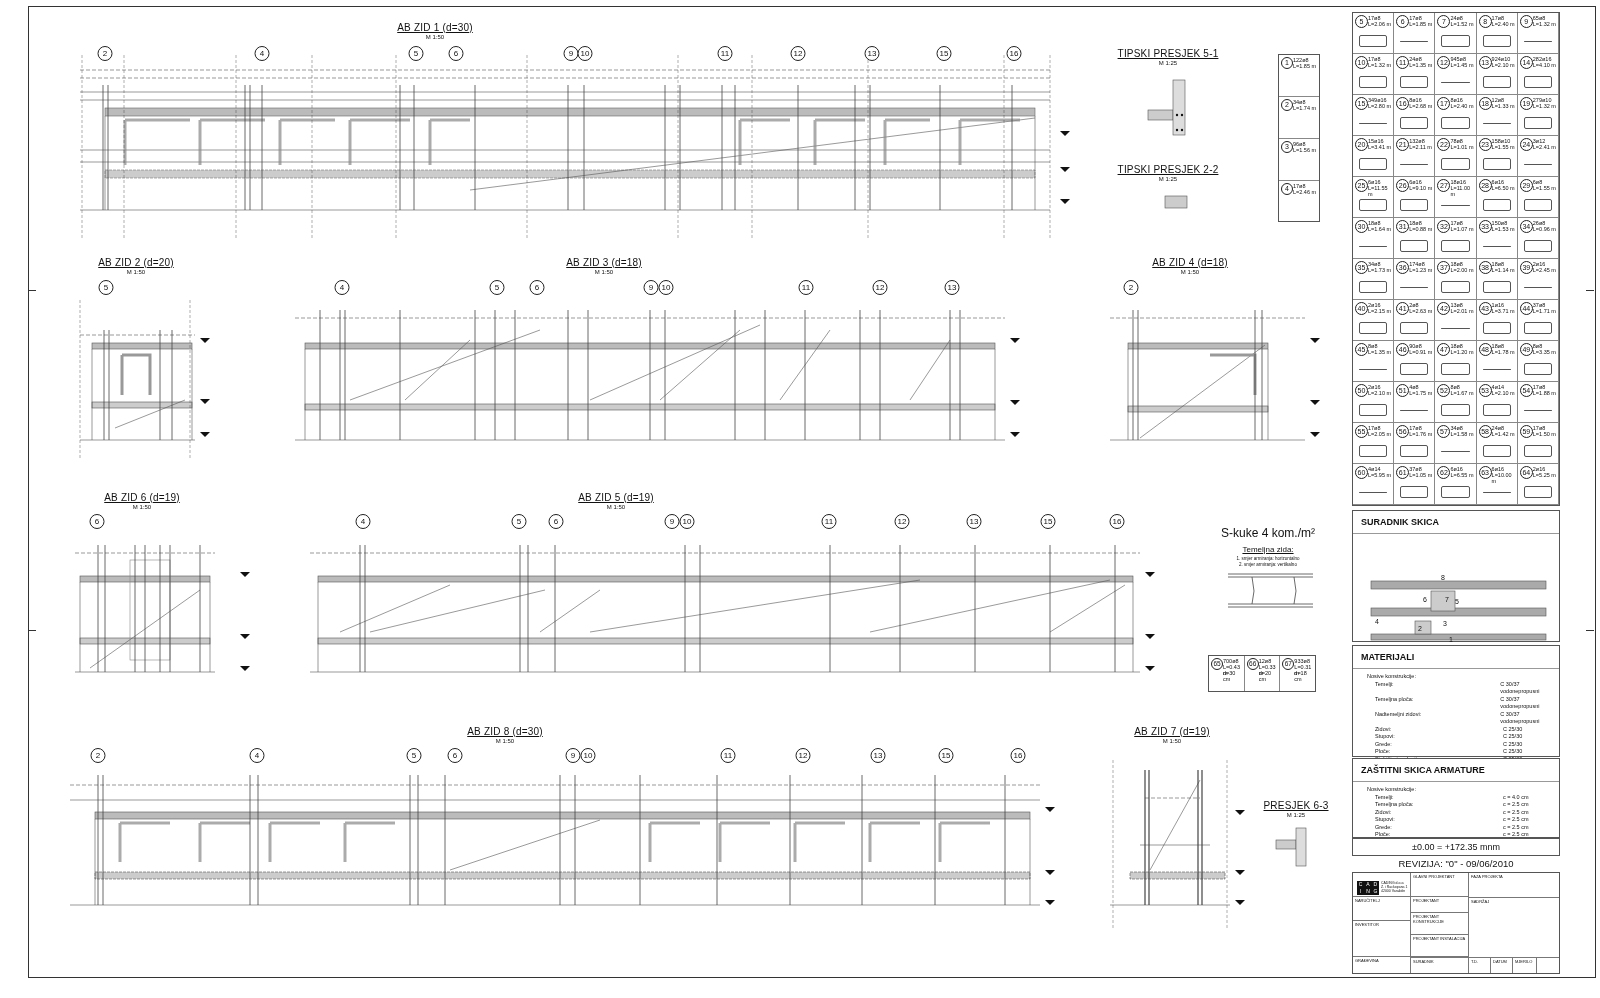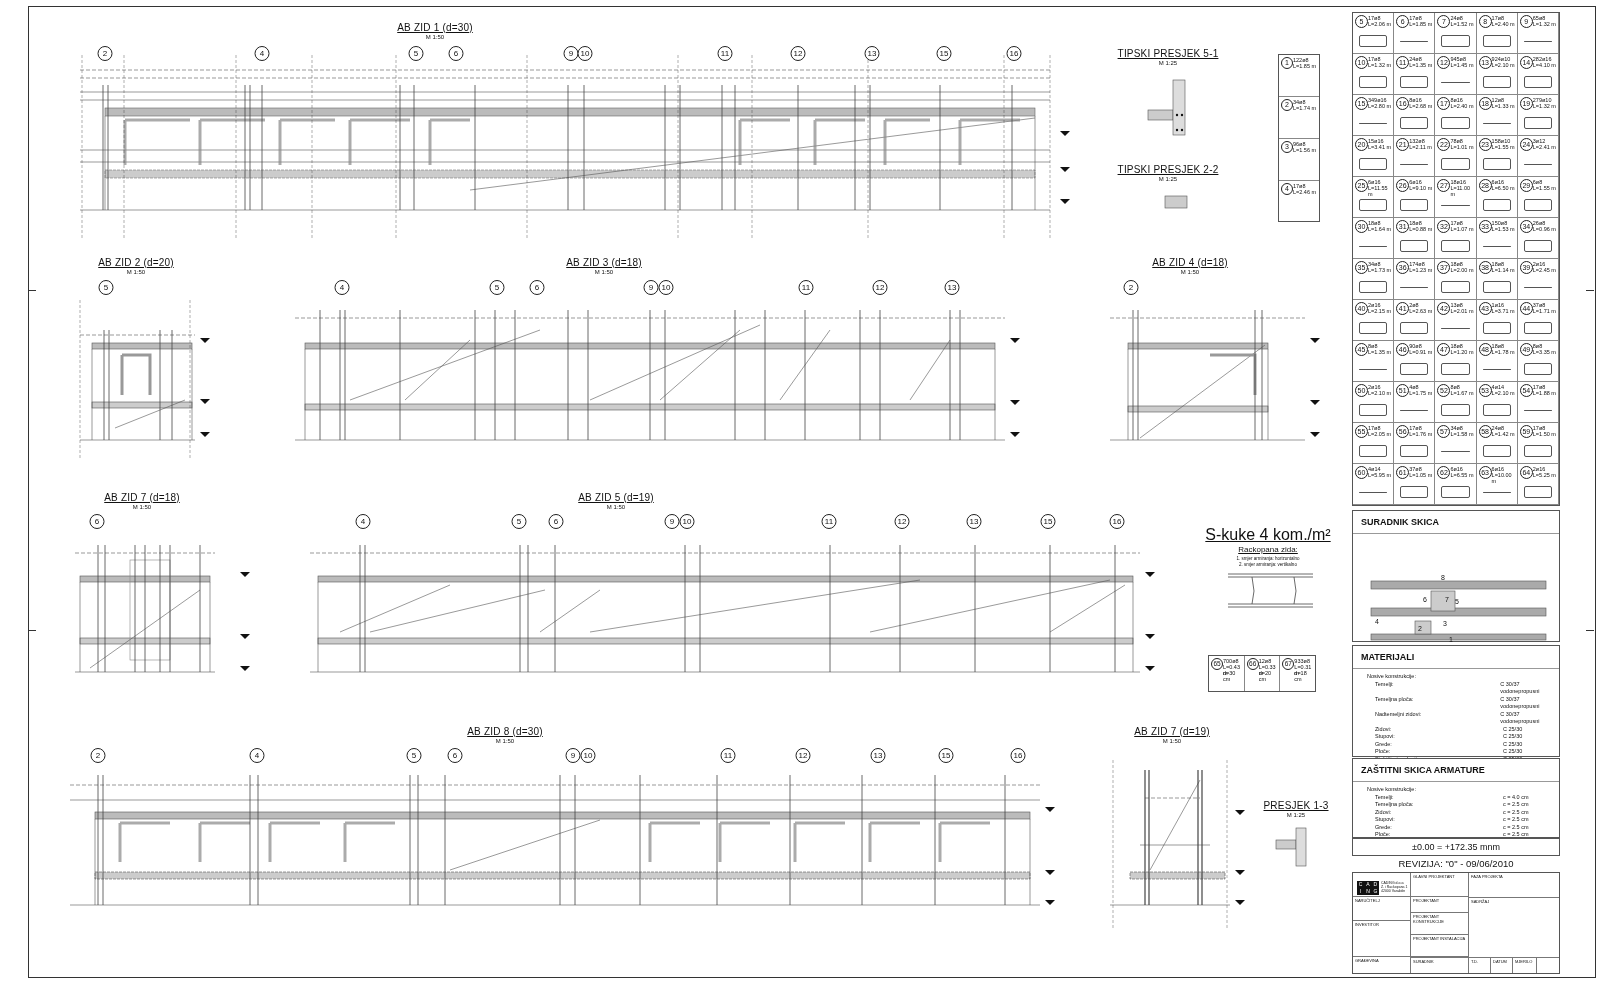--- a/index.html
+++ b/index.html
@@ -227,21 +227,21 @@
     <g fill="#111">
         <path d="M1310 338 l10 0 l-5 5z"></path>
         <path d="M1310 400 l10 0 l-5 5z"></path>
         <path d="M1310 432 l10 0 l-5 5z"></path>
       </g>
   </svg>
   <div class="axis" style="left:1131px;top:280px">2</div>
 </div>
 
 <div class="view">
-  <div class="view-title" style="left:142px;top:492px;">AB ZID 7 (d=18)</div>
+  <div class="view-title" style="left:142px;top:492px;">AB ZID 6 (d=19)</div>
   <div class="view-scale" style="left:142px;top:504px;">M 1:50</div>
   <svg width="1600" height="720" style="left:0;top:0">
     <g stroke="#555" stroke-width="0.6" fill="none">
       <line x1="75" y1="553" x2="215" y2="553" stroke-dasharray="4 2"></line>
       <rect x="80" y="576" width="130" height="6" fill="#bbb"></rect>
       <rect x="80" y="638" width="130" height="6" fill="#ccc"></rect>
       <line x1="80" y1="582" x2="80" y2="672"></line>
         <line x1="210" y1="582" x2="210" y2="672"></line>
       <line x1="75" y1="672" x2="215" y2="672"></line>
       <line x1="90" y1="668" x2="200" y2="590"></line>
@@ -416,21 +416,21 @@
         <circle cx="1182" cy="115" r="1.2"></circle>
         <circle cx="1177" cy="130" r="1.2"></circle>
         <circle cx="1182" cy="130" r="1.2"></circle>
       </g>
   </svg>
   <div class="view-title" style="left:1168px;top:164px;">TIPSKI PRESJEK 2-2</div>
   <div class="view-scale" style="left:1168px;top:176px;">M 1:25</div>
   <svg width="1600" height="250" style="left:0;top:0">
     <rect x="1165" y="196" width="22" height="12" fill="#ccc" stroke="#555" stroke-width="0.6"></rect>
   </svg>
-  <div class="view-title" style="left:1296px;top:800px;">PRESJEK 1-3</div>
+  <div class="view-title" style="left:1296px;top:800px;">PRESJEK 6-3</div>
   <div class="view-scale" style="left:1296px;top:812px;">M 1:25</div>
   <svg width="1600" height="998" style="left:0;top:0">
     <rect x="1276" y="840" width="20" height="9" fill="#ccc" stroke="#555" stroke-width="0.6"></rect>
     <rect x="1296" y="828" width="10" height="38" fill="#ddd" stroke="#555" stroke-width="0.6"></rect>
   </svg>
 </div>
 
 <div class="small-rb" style="left:1278px;top:54px;width:40px;height:166px;">
   <div style="position:relative;height:41px;border-bottom:1px solid #888;">
     <span class="n" style="position:absolute;left:2px;top:2px;width:10px;height:10px;border:1px solid #222;border-radius:50%;font-size:7px;line-height:10px;text-align:center;">1</span>
@@ -448,22 +448,22 @@
     <span style="position:absolute;left:14px;top:8px;">L=1.56 m</span>
   </div>
   <div style="position:relative;height:40px;">
     <span style="position:absolute;left:2px;top:2px;width:10px;height:10px;border:1px solid #222;border-radius:50%;font-size:7px;line-height:10px;text-align:center;">4</span>
     <span style="position:absolute;left:14px;top:2px;">17ø8</span>
     <span style="position:absolute;left:14px;top:8px;">L=2.46 m</span>
   </div>
 </div>
 
 <div class="view">
-  <div style="position:absolute;left:1268px;top:526px;font-size:16px;text-decoration:underline;transform:translateX(-50%);white-space:nowrap;">S-kuke 4 kom./m²</div>
-  <div style="position:absolute;left:1268px;top:545px;font-size:8px;text-decoration:underline;transform:translateX(-50%);white-space:nowrap;">Rackopana zida:</div>
+  <div style="position:absolute;left:1268px;top:526px;font-size:12px;transform:translateX(-50%);white-space:nowrap;">S-kuke 4 kom./m²</div>
+  <div style="position:absolute;left:1268px;top:545px;font-size:8px;text-decoration:underline;transform:translateX(-50%);white-space:nowrap;">Temeljna zida:</div>
   <div style="position:absolute;left:1268px;top:556px;font-size:4.5px;transform:translateX(-50%);white-space:nowrap;">1. smjer armiranja: horizontalno</div>
   <div style="position:absolute;left:1268px;top:562px;font-size:4.5px;transform:translateX(-50%);white-space:nowrap;">2. smjer armiranja: vertikalno</div>
   <svg width="1600" height="700" style="left:0;top:0">
     <g stroke="#444" stroke-width="0.8">
         <line x1="1228" y1="574" x2="1313" y2="574"></line>
         <line x1="1228" y1="577" x2="1313" y2="577"></line>
     <line x1="1228" y1="604" x2="1313" y2="604"></line>
         <line x1="1228" y1="607" x2="1313" y2="607"></line>
     <path d="M1252 577 l2 14 l-2 13" fill="none"></path>
         <path d="M1294 577 l2 14 l-2 13" fill="none"></path>

